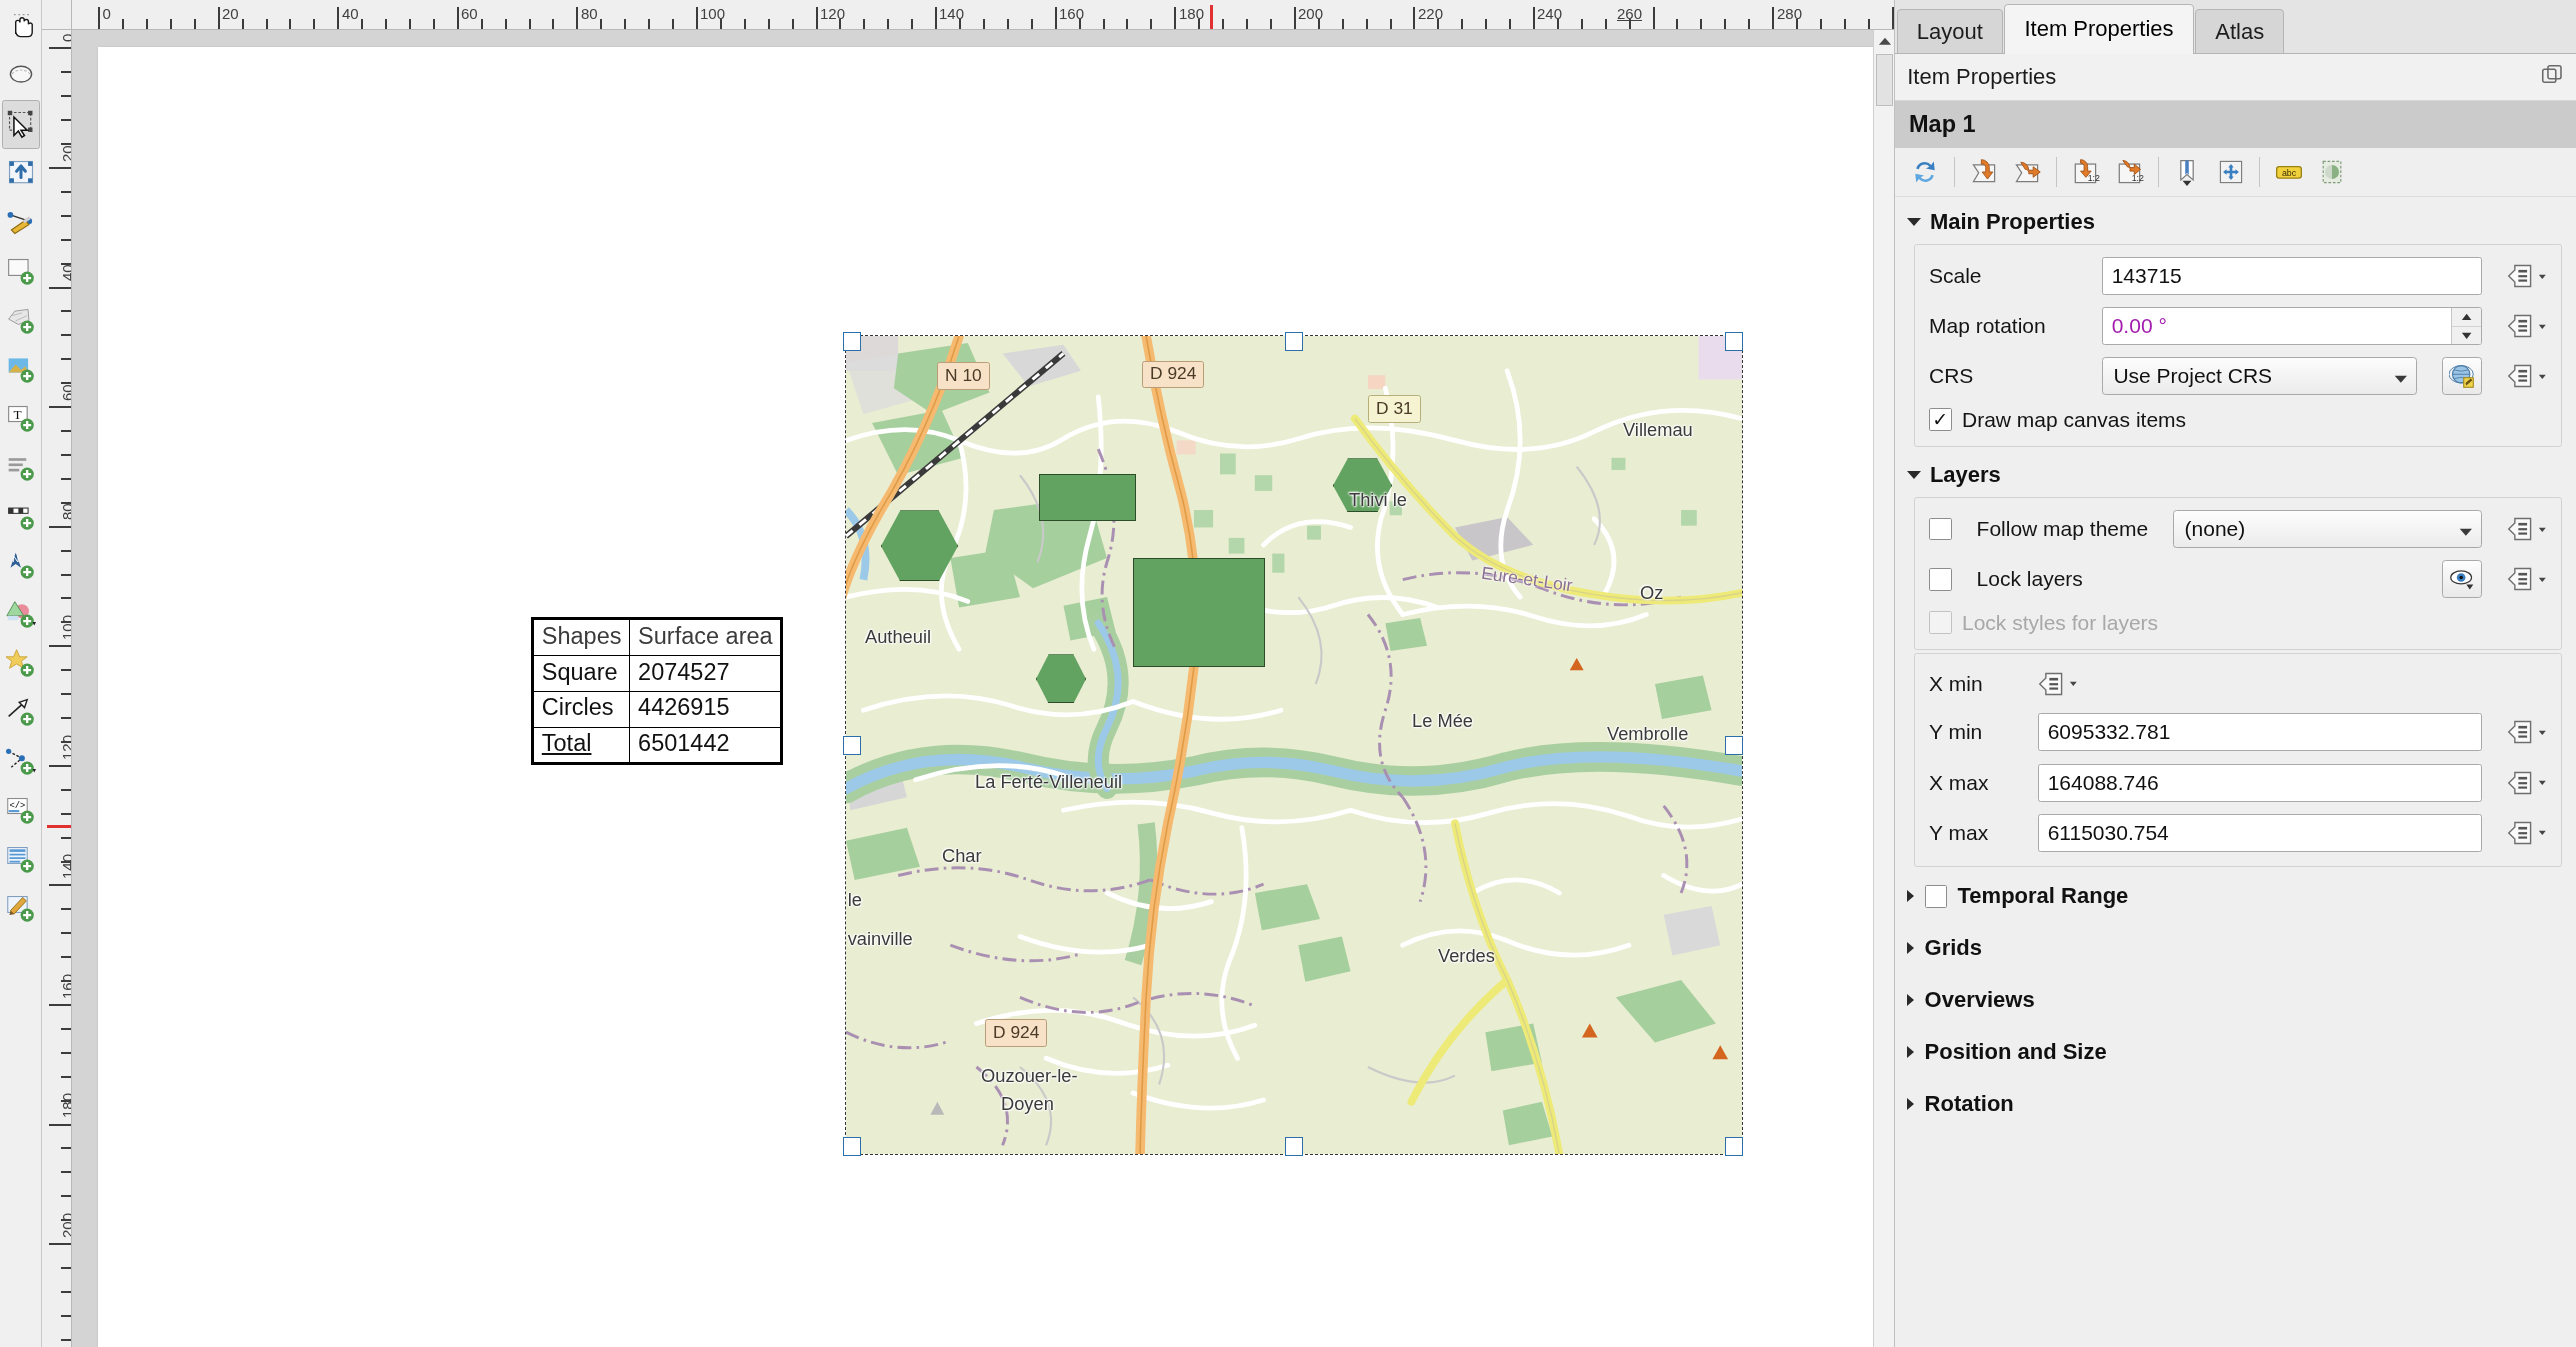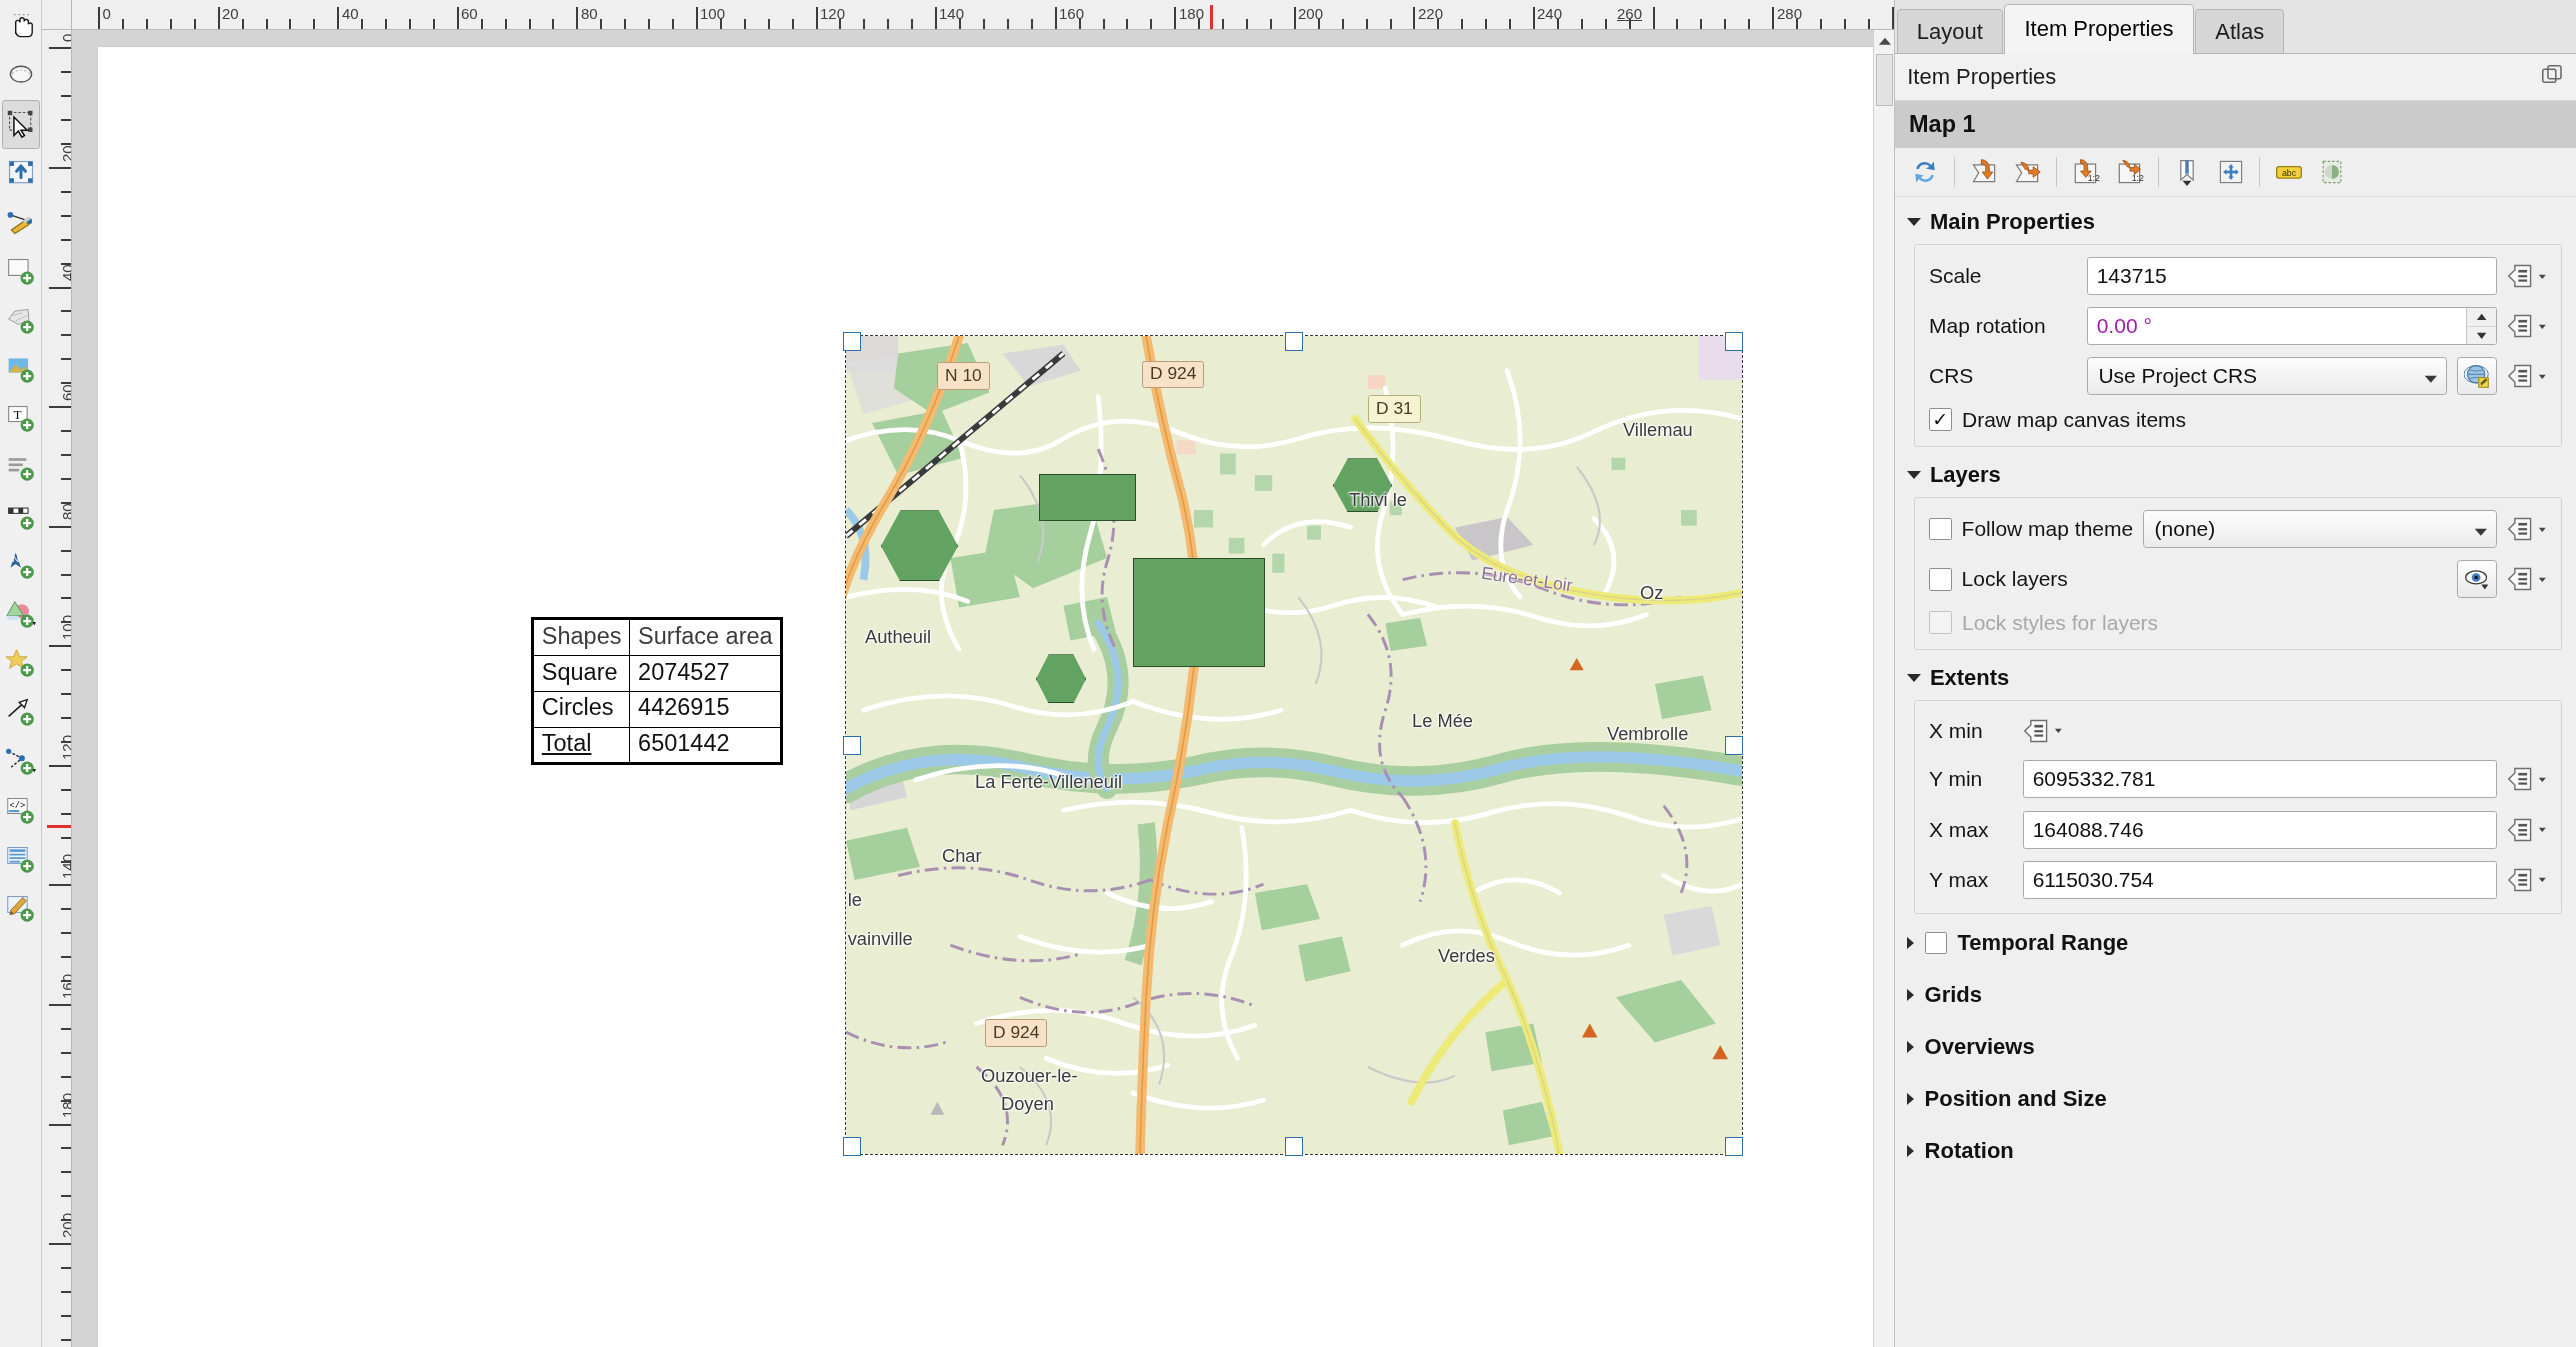--- a/index.html
+++ b/index.html
@@ -295,21 +295,21 @@
   .group-box {
     margin: 0 14px 3.5px 19px;
     border: 0.9px solid #d2d2d2;
     border-radius: 2.6px;
     padding: 12.2px 14px 14px 14px;
     background: #efefef;
   }
   .row {
     display: flex; align-items: center;
     margin-bottom: 12.2px;
-    gap: 10px;
+    gap: 25px;
   }
   .row:last-child { margin-bottom: 0; }
   .rlabelf {
     font-size: 21px; color: #151515;
     font-family: "Liberation Sans", sans-serif;
     white-space: nowrap;
   }
   .rlabelf.w-scale { width: 148px; }
   .rlabelf.w-ext { width: 84px; }
   .txtfield {
@@ -1191,24 +1191,20 @@
                 <path d="M1 2 L9 2 L5 7 Z" fill="#444"></path>
               </svg>
           </div>
         </div>
         <div class="chkrow">
           <span class="chk dim"></span>
           <span class="chklabel dim">Lock styles for layers</span>
         </div>
       </div>
 
-      <div class="group-head">
-        <span class="tri down"></span>
-        <span class="gtitle">Extents</span>
-      </div>
       <div class="group-box">
         <div class="row">
           <span class="rlabelf w-ext">X min</span>
           <div class="datadef">
             <svg width="30" height="28" viewBox="0 0 34 32">
                 <path d="M2 16 L9 9 L9 4 L27 4 L27 28 L9 28 L9 23 Z" fill="#fafafa" stroke="#6e6e6e" stroke-width="1.6"></path>
                 <rect x="13" y="9" width="10" height="3" fill="#555"></rect>
                 <rect x="13" y="15" width="10" height="2.5" fill="#555"></rect>
                 <rect x="13" y="20" width="10" height="2.5" fill="#555"></rect>
               </svg>

